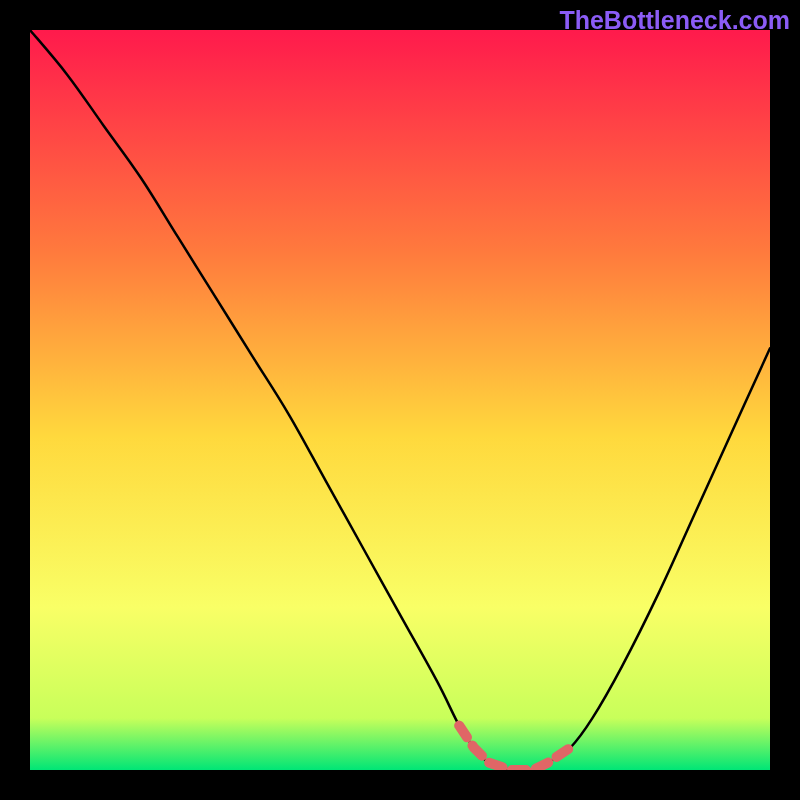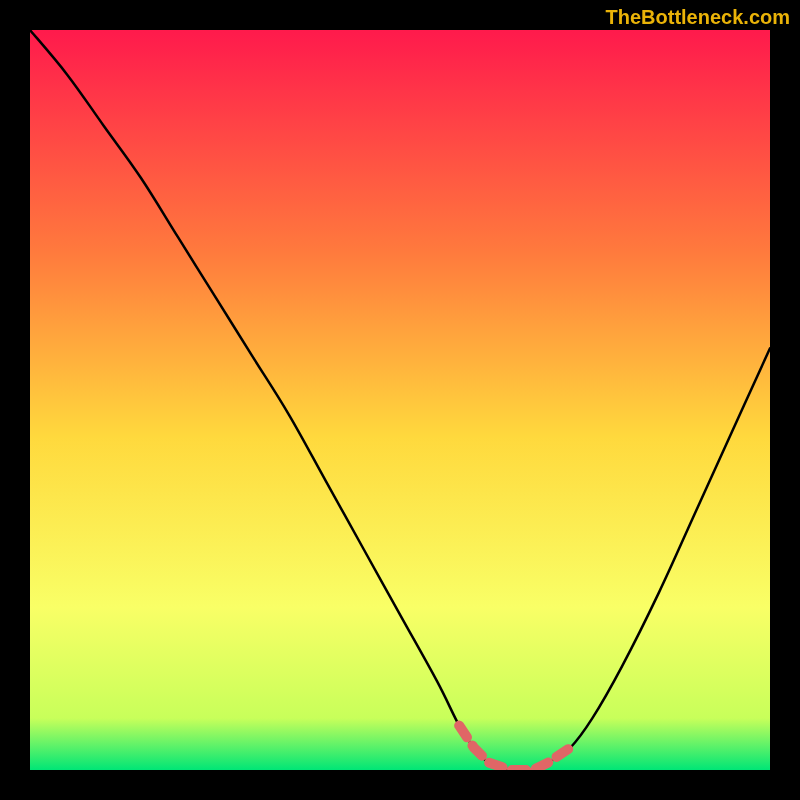--- a/index.html
+++ b/index.html
@@ -14,22 +14,22 @@
   .frame {
     position: relative;
     width: 800px;
     height: 800px;
     background: #000;
   }
   .watermark {
     position: absolute;
     top: 6px;
     right: 10px;
-    color: #eab308;
-    font-size: 20px;
+    color: #8b5cf6;
+    font-size: 25px;
     font-weight: bold;
     z-index: 30;
     user-select: none;
   }
   svg.plot {
     position: absolute;
     left: 30px;
     top: 30px;
     width: 740px;
     height: 740px;

